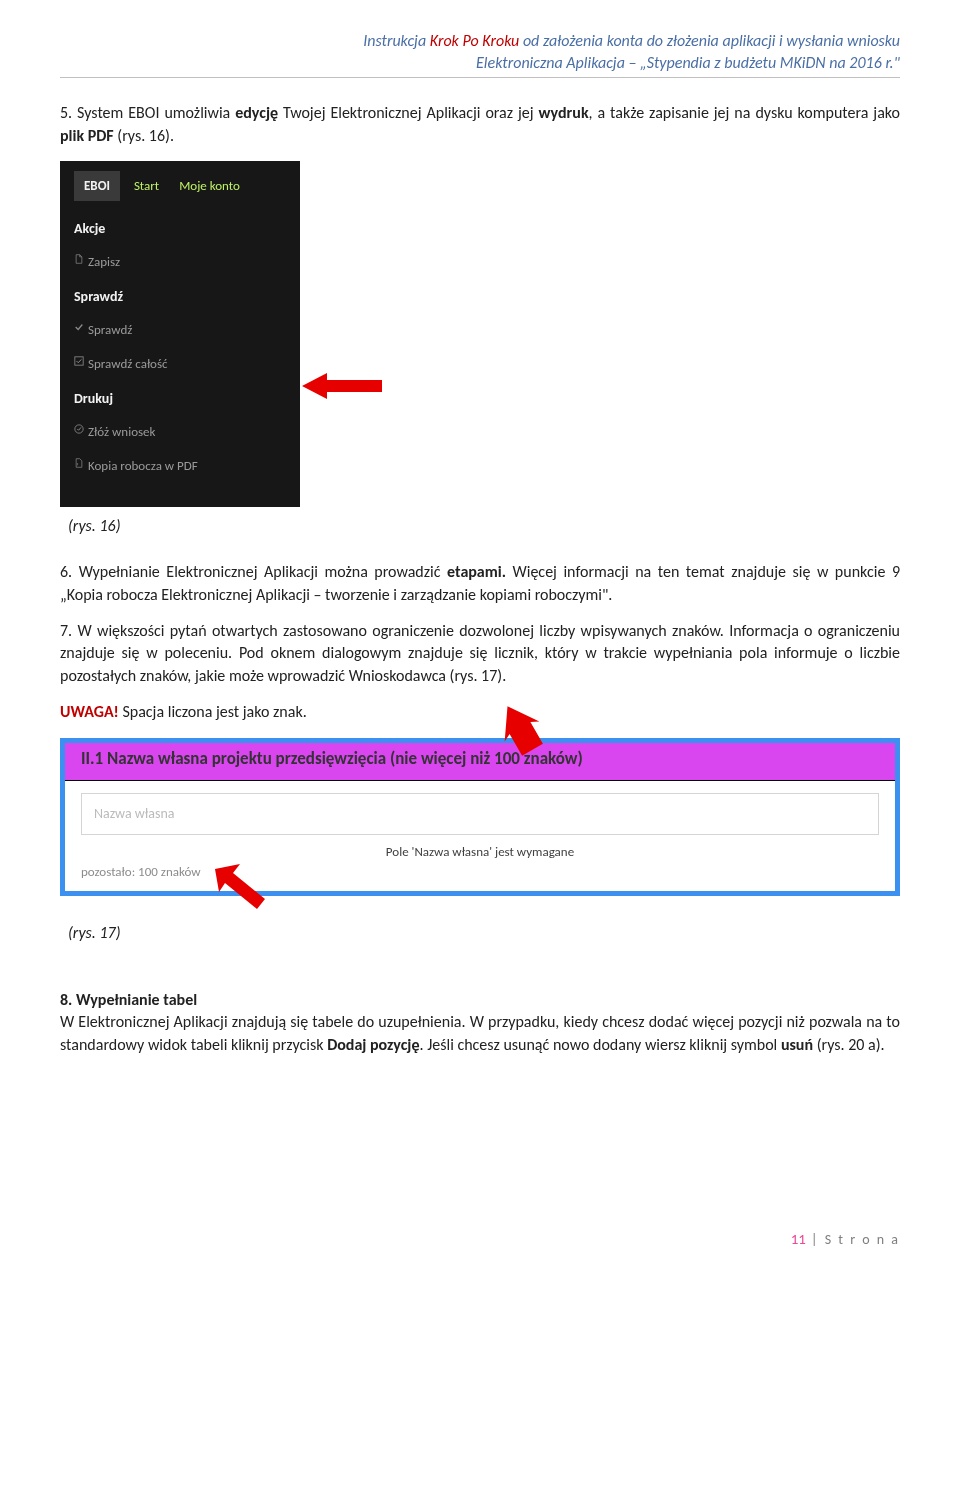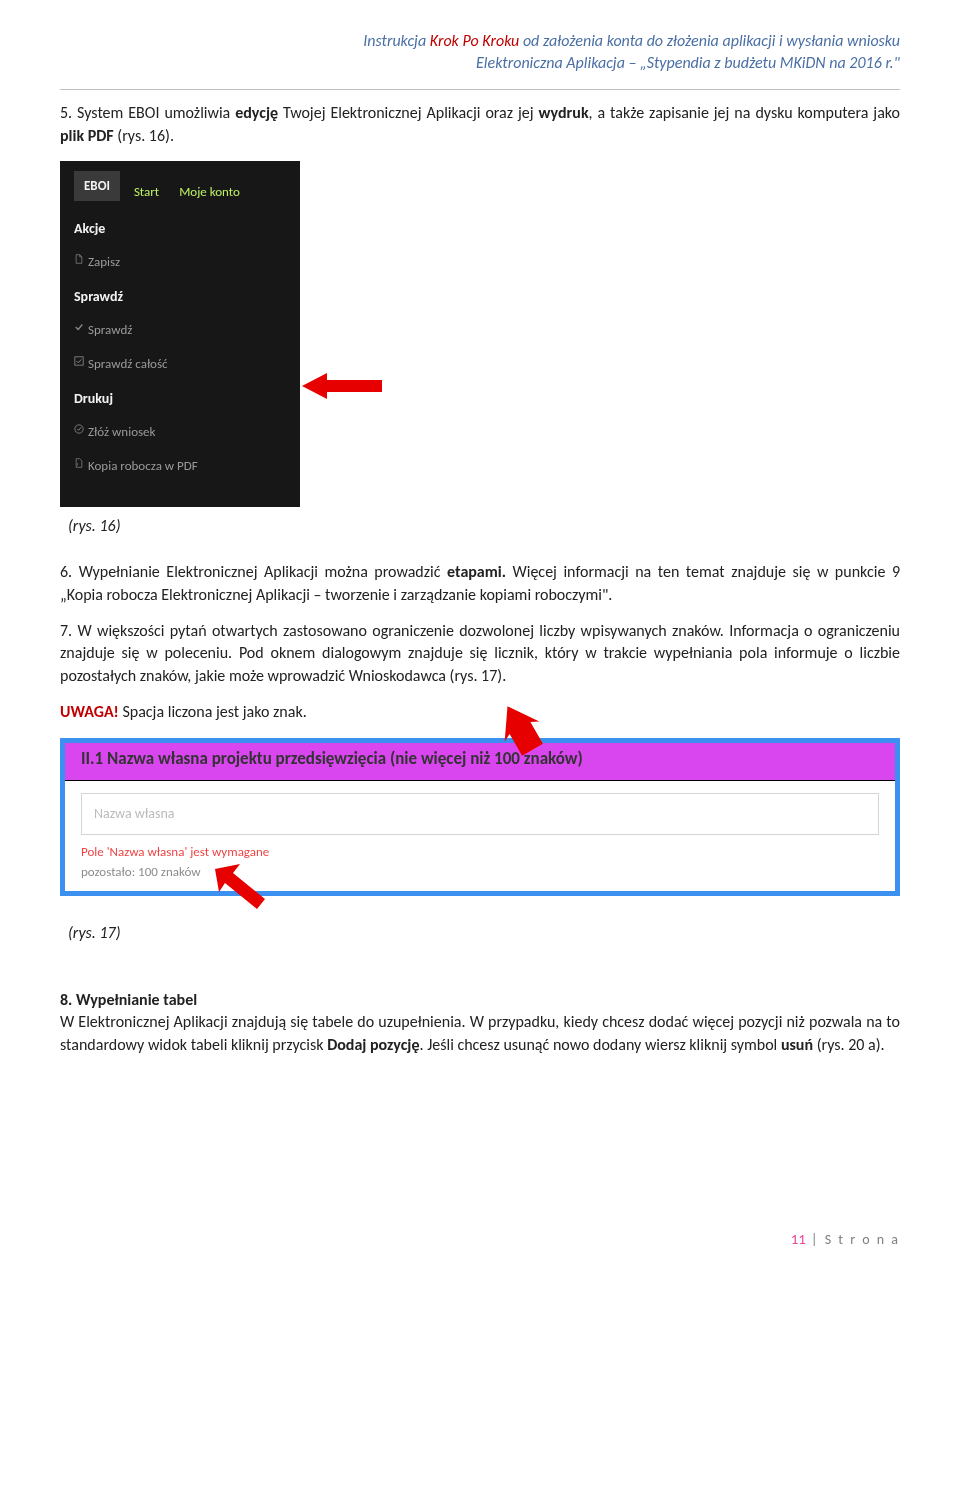--- a/index.html
+++ b/index.html
@@ -12,41 +12,41 @@
     font-size: 16px;
     color: #222;
     line-height: 1.4;
     position: relative;
   }
   .header-block {
     text-align: right;
     font-style: italic;
     color: #4a6fa5;
     border-bottom: 1px solid #c0c0c0;
-    padding-bottom: 16px;
-    margin-bottom: 12px;
+    padding-bottom: 4px;
+    margin-bottom: 24px;
     font-size: 16px;
     line-height: 1.35;
   }
   .header-block .red { color: #c00000; font-style: italic; }
   .para { margin-bottom: 14px; text-align: justify; }
   .para .bold { font-weight: bold; }
   .red-bold { color: #c00000; font-weight: bold; }
   .caption { font-style: italic; margin: 8px 0 24px 8px; font-size: 16px; }
   
   
   .eboi-panel {
     width: 240px;
     background: #171717;
     padding-bottom: 24px;
     position: relative;
   }
   .eboi-top {
     display: flex;
-    align-items: flex-end;
+    align-items: center;
     padding: 10px 14px;
     font-size: 13px;
     color: #eaeaea;
   }
   .eboi-logo {
     background: #3a3a3a;
     color: #f2f2f2;
     font-weight: bold;
     padding: 6px 10px;
     margin-right: 14px;
@@ -92,23 +92,24 @@
     border-bottom: 1px solid #000000;
   }
   .form-input {
     margin: 12px 16px 6px 16px;
     border: 1px solid #d5d5d5;
     padding: 10px 12px;
     color: #bbb;
     font-size: 14px;
   }
   .form-err {
-    color: #ef4444;
+    color: #404040;
     font-size: 13px;
     padding: 2px 16px 2px 16px;
+    text-align: center;
   }
   .form-left {
     color: #8c8c8c;
     font-size: 13px;
     padding: 0 16px 10px 16px;
   }
   .arrow2 { position: absolute; left: 425px; top: -45px; width: 70px; height: 60px; }
   .arrow3 { position: absolute; left: 140px; bottom: -28px; width: 70px; height: 60px; }
   .red-arrow-diag { fill: #e60000; }
   

